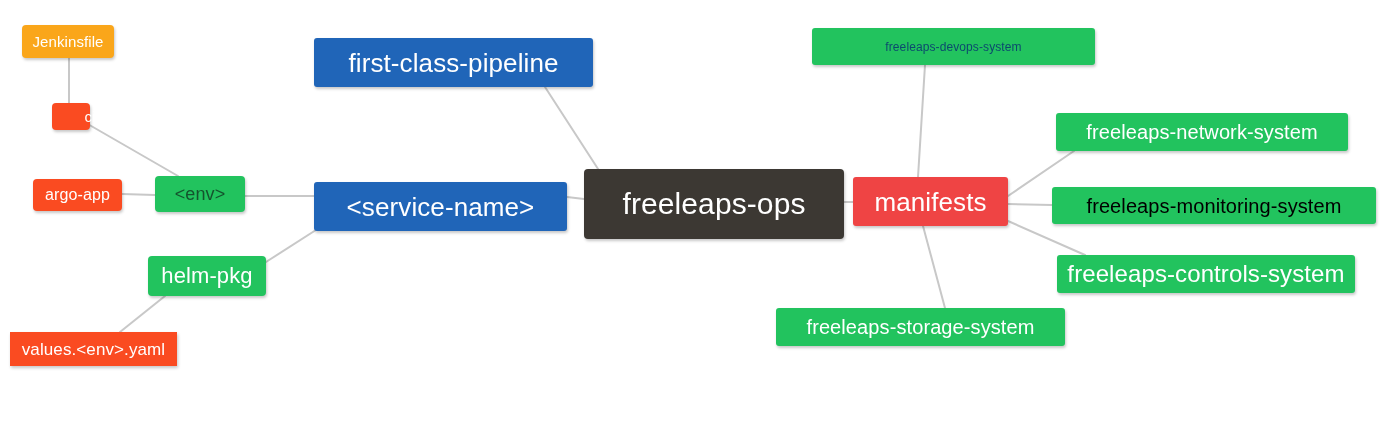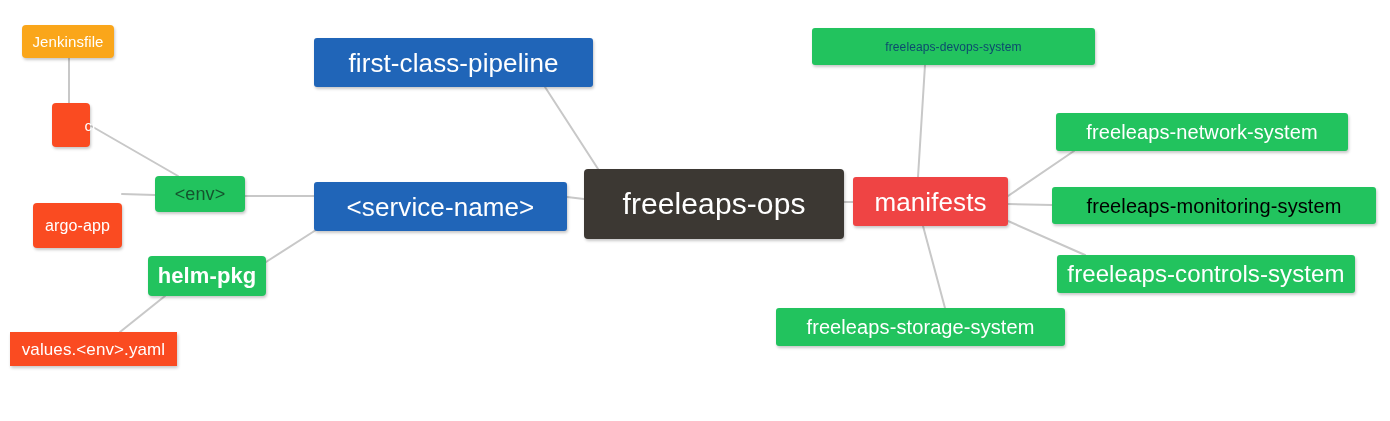--- a/index.html
+++ b/index.html
@@ -59,24 +59,24 @@
       <line x1="1008" y1="204" x2="1052" y2="205" stroke="#c8c8c8" stroke-width="2" stroke-linecap="round"></line>
       <line x1="1008" y1="221" x2="1085" y2="255" stroke="#c8c8c8" stroke-width="2" stroke-linecap="round"></line>
       <line x1="923" y1="226" x2="945" y2="308" stroke="#c8c8c8" stroke-width="2" stroke-linecap="round"></line>
     </svg>
   <div id="node-layer">
       <div class="node" style="left: 584px; top: 169px; width: 260px; height: 70px; background: rgb(60, 56, 51); font-size: 30px; border-radius: 4px; color: rgb(255, 255, 255);">freeleaps-ops</div>
       <div class="node" style="left: 314px; top: 172px; width: 253px; height: 49px; background: rgb(32, 101, 184); font-size: 26px; border-radius: 3px; color: rgb(255, 255, 255); margin-top: 10px;">&lt;service-name&gt;</div>
       <div class="node" style="left: 314px; top: 38px; width: 279px; height: 49px; background: rgb(32, 101, 184); font-size: 26px; border-radius: 3px; color: rgb(255, 255, 255);">first-class-pipeline</div>
       <div class="node" style="left: 853px; top: 177px; width: 155px; height: 49px; background: #ef4444; font-size: 26px; border-radius: 3px; color: rgb(255, 255, 255);">manifests</div>
       <div class="node" style="left: 155px; top: 176px; width: 90px; height: 36px; background: rgb(34, 195, 94); font-size: 18px; border-radius: 4px; color: #14532d;">&lt;env&gt;</div>
-      <div class="node" style="left: 148px; top: 256px; width: 118px; height: 40px; background: rgb(34, 195, 94); font-size: 22px; border-radius: 4px; color: rgb(255, 255, 255); font-weight: bold;">helm-pkg</div>
+      <div class="node" style="left: 148px; top: 256px; width: 118px; height: 40px; background: rgb(34, 195, 94); font-size: 22px; border-radius: 4px; color: rgb(255, 255, 255);">helm-pkg</div>
       <div class="node" style="left: 22px; top: 25px; width: 92px; height: 33px; background: rgb(250, 166, 26); font-size: 15px; border-radius: 4px; color: rgb(255, 255, 255);">Jenkinsfile</div>
-      <div class="node" style="left: 52px; top: 103px; width: 34px; height: 44px; background: rgb(250, 75, 33); font-size: 15px; border-radius: 4px; color: rgb(255, 255, 255); padding-left: 38px;">ci</div>
-      <div class="node" style="left: 33px; top: 179px; width: 89px; height: 45px; background: rgb(250, 75, 33); font-size: 16px; border-radius: 4px; color: rgb(255, 255, 255); margin-top: 24px;">argo-app</div>
+      <div class="node" style="left: 52px; top: 103px; width: 34px; height: 27px; background: rgb(250, 75, 33); font-size: 15px; border-radius: 4px; color: rgb(255, 255, 255); padding-left: 38px;">ci</div>
+      <div class="node" style="left: 33px; top: 179px; width: 89px; height: 32px; background: rgb(250, 75, 33); font-size: 16px; border-radius: 4px; color: rgb(255, 255, 255);">argo-app</div>
       <div class="node" style="left: 10px; top: 332px; width: 167px; height: 34px; background: rgb(250, 75, 33); font-size: 17px; border-radius: 0; color: rgb(255, 255, 255);">values.&lt;env&gt;.yaml</div>
       <div class="node" style="left: 800px; top: 28px; width: 283px; height: 37px; background: rgb(34, 195, 94); font-size: 12px; border-radius: 3px; color: #0c4a6e; margin-left: 12px;">freeleaps-devops-system</div>
       <div class="node" style="left: 1056px; top: 113px; width: 292px; height: 38px; background: rgb(34, 195, 94); font-size: 20px; border-radius: 3px; color: rgb(255, 255, 255);">freeleaps-network-system</div>
       <div class="node" style="left: 1052px; top: 187px; width: 324px; height: 37px; background: rgb(34, 195, 94); font-size: 20px; border-radius: 3px; color: #000000;">freeleaps-monitoring-system</div>
       <div class="node" style="left: 1057px; top: 255px; width: 298px; height: 38px; background: rgb(34, 195, 94); font-size: 24px; border-radius: 3px; color: rgb(255, 255, 255);">freeleaps-controls-system</div>
       <div class="node" style="left: 776px; top: 308px; width: 289px; height: 38px; background: rgb(34, 195, 94); font-size: 20px; border-radius: 3px; color: rgb(255, 255, 255);">freeleaps-storage-system</div>
     </div>
 </div>
 
 </body></html>

